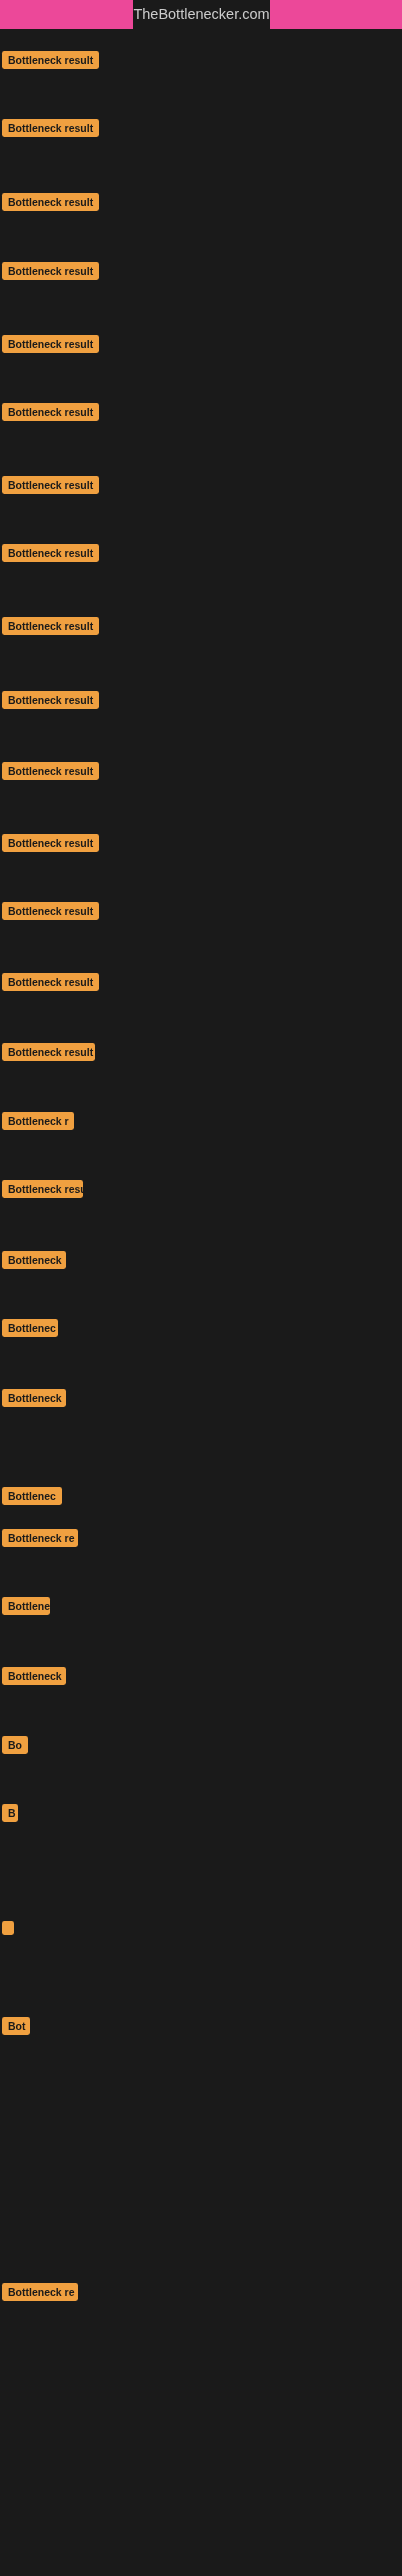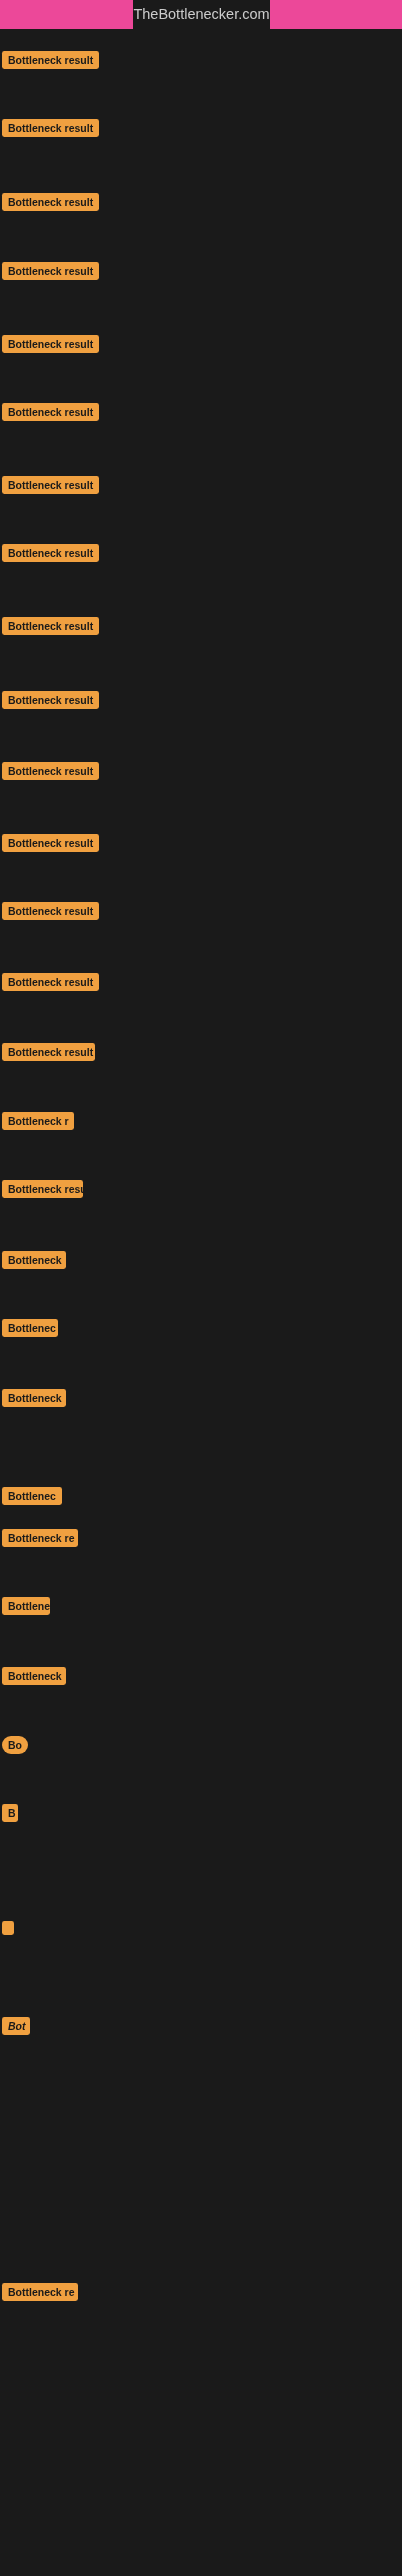--- a/index.html
+++ b/index.html
@@ -61,19 +61,19 @@
     <div style="position: absolute; top: 1014px; left: 1.6px;"><span class="bottleneck-badge" style="max-width: 93px; overflow: hidden; display: inline-block;">Bottleneck result</span></div>
     <div style="position: absolute; top: 1083px; left: 1.6px;"><span class="bottleneck-badge" style="max-width: 72px; overflow: hidden; display: inline-block;">Bottleneck r</span></div>
     <div style="position: absolute; top: 1151px; left: 1.6px;"><span class="bottleneck-badge" style="max-width: 81px; overflow: hidden; display: inline-block;">Bottleneck resu</span></div>
     <div style="position: absolute; top: 1222px; left: 1.6px;"><span class="bottleneck-badge" style="max-width: 64px; overflow: hidden; display: inline-block;">Bottleneck</span></div>
     <div style="position: absolute; top: 1290px; left: 1.6px;"><span class="bottleneck-badge" style="max-width: 56px; overflow: hidden; display: inline-block;">Bottlenec</span></div>
     <div style="position: absolute; top: 1360px; left: 1.6px;"><span class="bottleneck-badge" style="max-width: 64px; overflow: hidden; display: inline-block;">Bottleneck</span></div>
     <div style="position: absolute; top: 1429px; left: 1.6px; margin-top: 29px;"><span class="bottleneck-badge" style="max-width: 60px; overflow: hidden; display: inline-block;">Bottlenec</span></div>
     <div style="position: absolute; top: 1500px; left: 1.6px;"><span class="bottleneck-badge" style="max-width: 76px; overflow: hidden; display: inline-block;">Bottleneck re</span></div>
     <div style="position: absolute; top: 1568px; left: 1.6px;"><span class="bottleneck-badge" style="max-width: 48px; overflow: hidden; display: inline-block;">Bottlene</span></div>
     <div style="position: absolute; top: 1638px; left: 1.6px;"><span class="bottleneck-badge" style="max-width: 64px; overflow: hidden; display: inline-block;">Bottleneck</span></div>
-    <div style="position: absolute; top: 1707px; left: 1.6px;"><span class="bottleneck-badge" style="max-width: 28px; overflow: hidden; display: inline-block; border-radius: 9px;">Bo</span></div>
+    <div style="position: absolute; top: 1707px; left: 1.6px;"><span class="bottleneck-badge" style="max-width: 28px; overflow: hidden; display: inline-block;">Bo</span></div>
     <div style="position: absolute; top: 1775px; left: 1.6px;"><span class="bottleneck-badge" style="max-width: 16px; overflow: hidden; display: inline-block;">B</span></div>
     <div style="position: absolute; top: 1892px; left: 1.6px;"><span class="bottleneck-badge" style="width: 3.2px; height: 14.5px; display: inline-block;"></span></div>
-    <div style="position: absolute; top: 1988px; left: 1.6px;"><span class="bottleneck-badge" style="max-width: 28px; overflow: hidden; display: inline-block; font-style: italic;">Bot</span></div>
+    <div style="position: absolute; top: 1988px; left: 1.6px;"><span class="bottleneck-badge" style="max-width: 28px; overflow: hidden; display: inline-block;">Bot</span></div>
     <div style="position: absolute; top: 2254px; left: 1.6px;"><span class="bottleneck-badge" style="max-width: 76px; overflow: hidden; display: inline-block;">Bottleneck re</span></div>
   </div>
 
 
 </body></html>

